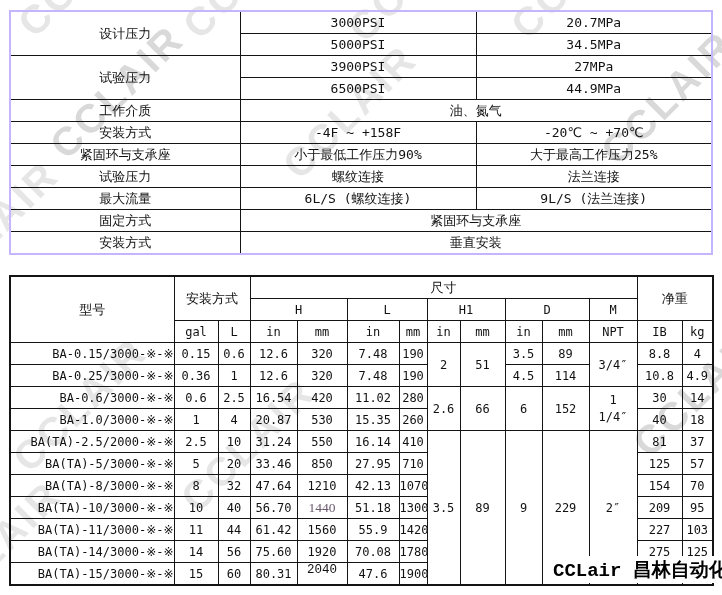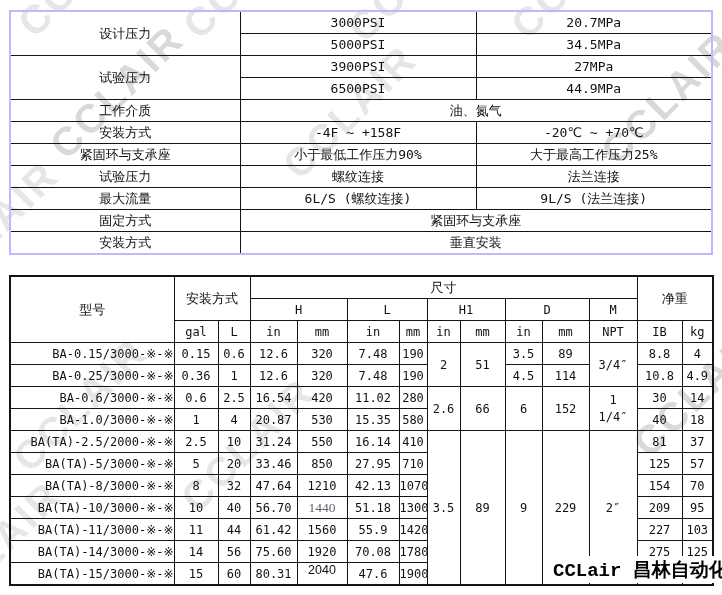--- a/index.html
+++ b/index.html
@@ -23,21 +23,21 @@
         font-weight:normal;overflow:hidden;}
   #spec-table{left:9px;top:10px;width:702px;border:2px solid #c4b5fd;}
   #spec-table td{font-size:13px;height:21px;}
   #dim-table{left:9px;top:275px;width:703px;border:2px solid #141414;}
   #dim-table td,#dim-table th{font-size:12px;height:21px;}
   #dim-table th.cjk{font-size:13px;}
   #dim-table td.model{text-align:right;padding-left:6px;font-size:12px;white-space:nowrap;}
   .hrow1 th{height:19px;}
   .m-two-line span{display:block;line-height:17px;}
   .ed1{font-family:"Liberation Serif",serif;color:#6b5a6f;font-size:13.5px;margin-top:24px;}
-  .ed2{font-family:Liberation Sans, sans-serif;font-size:12.5px;display:inline-block;transform:translateY(-4px);}
+  .ed2{font-family:Liberation Mono, monospace;font-size:12.5px;display:inline-block;transform:translateY(-4px);}
   
   #brand{
     position:absolute;z-index:3;left:551px;top:556px;height:27px;
     display:flex;align-items:flex-end;background:#ffffff;padding:0 2px;
     font-family:Liberation Mono, monospace;font-weight:600;font-size:19px;
     white-space:nowrap;color:#000;
   }
   #brand .page{font-size:12px;font-weight:normal;margin-left:-1px;align-self:flex-end;color:#222;}
 </style>
 </head>
@@ -211,21 +211,21 @@
     <td>30</td>
     <td>14</td>
   </tr>
   <tr>
     <td class="model">BA-1.0/3000-※-※</td>
     <td>1</td>
     <td>4</td>
     <td>20.87</td>
     <td>530</td>
     <td>15.35</td>
-    <td>580</td>
+    <td>260</td>
     <td>40</td>
     <td>18</td>
   </tr>
   <tr>
     <td class="model">BA(TA)-2.5/2000-※-※</td>
     <td>2.5</td>
     <td>10</td>
     <td>31.24</td>
     <td>550</td>
     <td>16.14</td>

